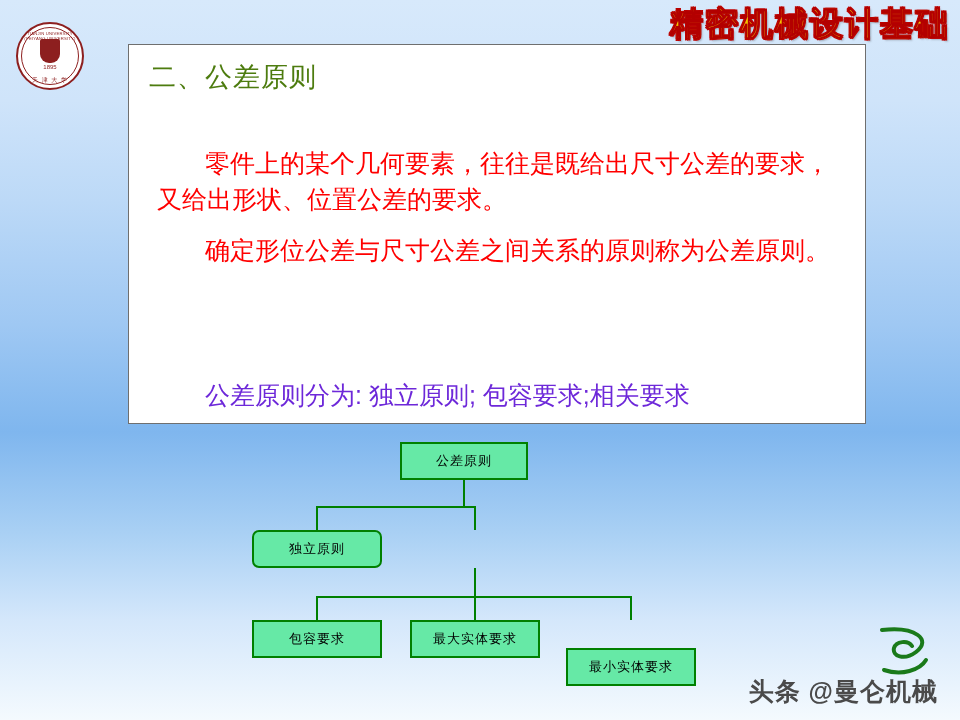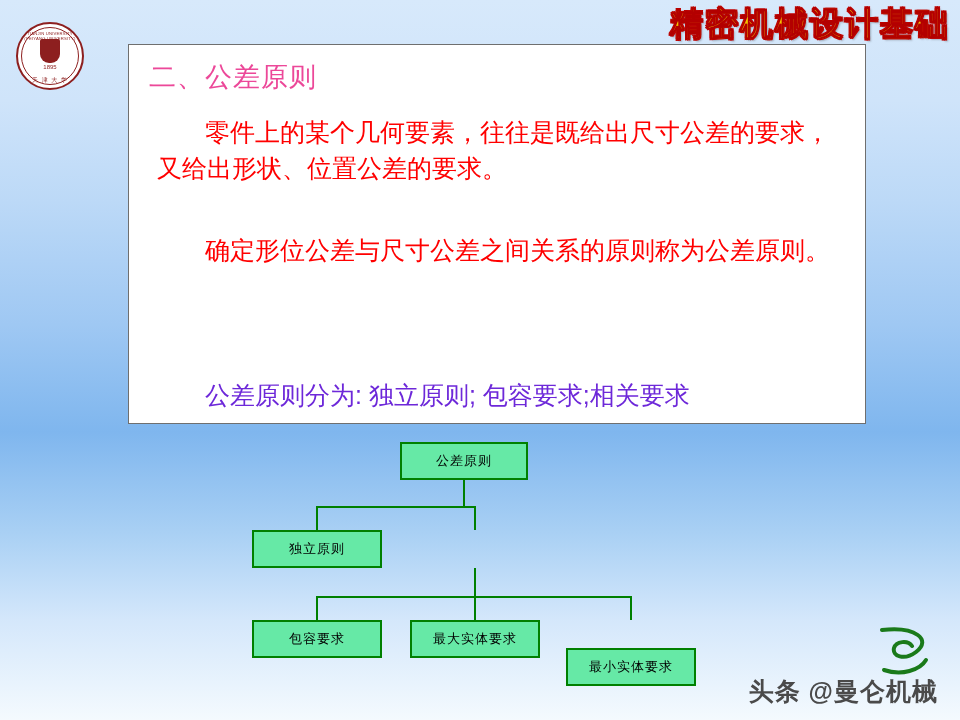--- a/index.html
+++ b/index.html
@@ -113,34 +113,34 @@
     height: 380px;
     background: #ffffff;
     border: 1px solid #6f6f6f;
     box-sizing: border-box;
   }
   #heading {
     position: absolute;
     left: 20px;
     top: 14px;
     font-size: 27px;
-    color: #ec4899;
+    color: #4d7c0f;
     letter-spacing: 1px;
   }
   .para {
     position: absolute;
     left: 28px;
     width: 690px;
     font-size: 25px;
     line-height: 36px;
     color: #ff0000;
     text-indent: 48px;
     letter-spacing: 0px;
   }
-  #para1 { top: 69px; }
+  #para1 { top: 100px; }
   #para2 { top: 187px; }
   #para3 {
     top: 332px;
     color: #6d28d9;
     text-indent: 48px;
     font-size: 25px;
   }
 
   
   #chart {
@@ -156,21 +156,21 @@
     border: 2px solid #008000;
     box-sizing: border-box;
     font-size: 13px;
     color: #000000;
     display: flex;
     align-items: center;
     justify-content: center;
     letter-spacing: 1px;
   }
   #n-root   { left: 400px; top: 18px;  width: 128px; height: 38px; }
-  #n-ind    { left: 252px; top: 106px; width: 130px; height: 38px; }
+  #n-ind    { left: 252px; top: 106px; width: 130px; height: 38px; border-radius: 7px; }
   #n-rel    { left: 410px; top: 106px; width: 130px; height: 38px; }
   #n-env    { left: 252px; top: 196px; width: 130px; height: 38px; }
   #n-max    { left: 410px; top: 196px; width: 130px; height: 38px; }
   #n-min    { left: 566px; top: 196px; width: 130px; height: 38px; margin-top: 28px; }
 
   .line { position: absolute; background: #008000; }
 
   
   #watermark {
     position: absolute;

